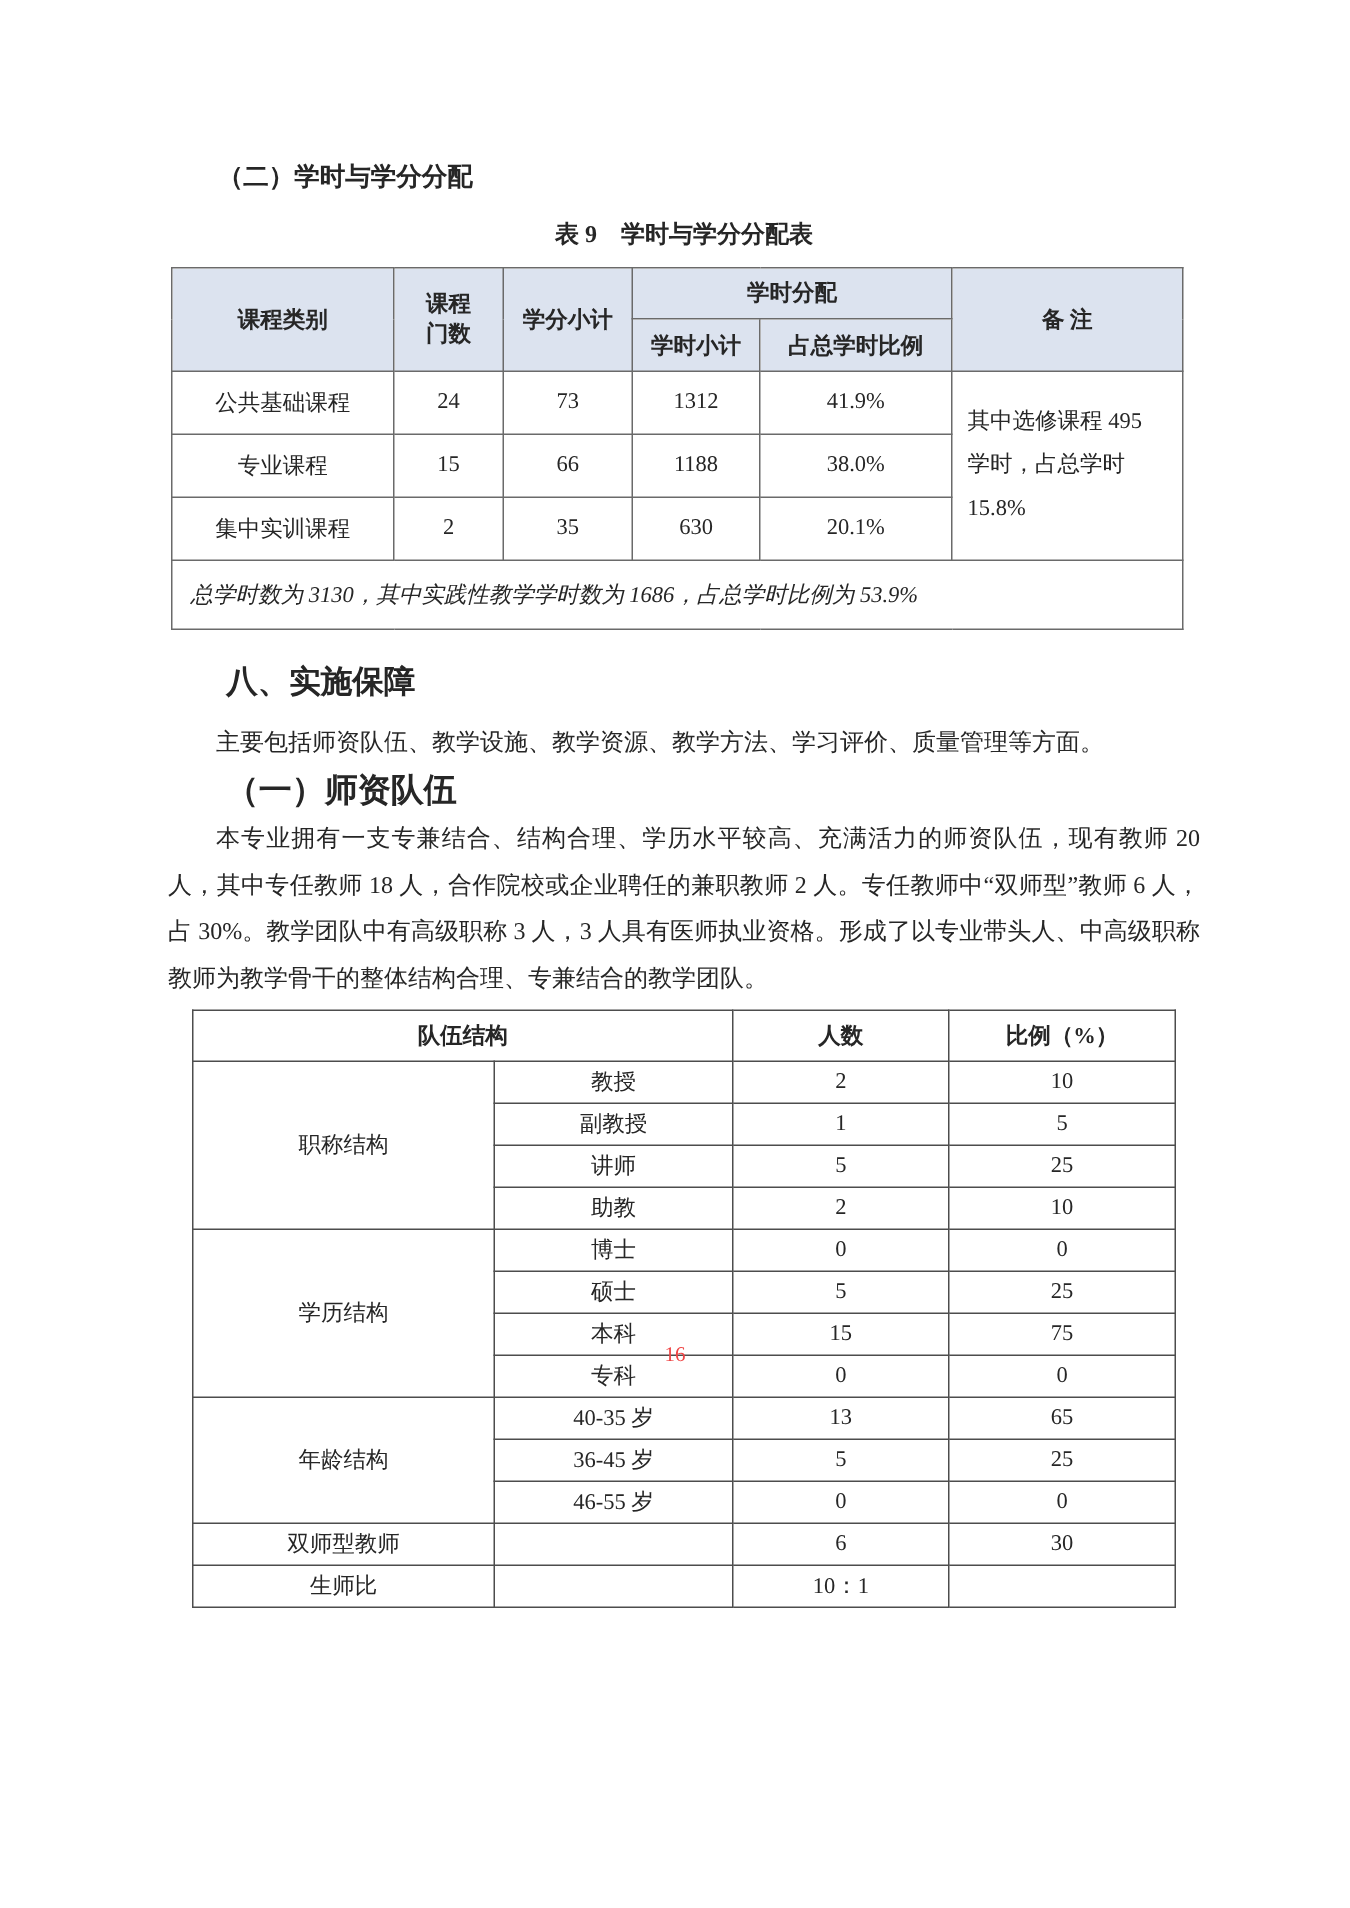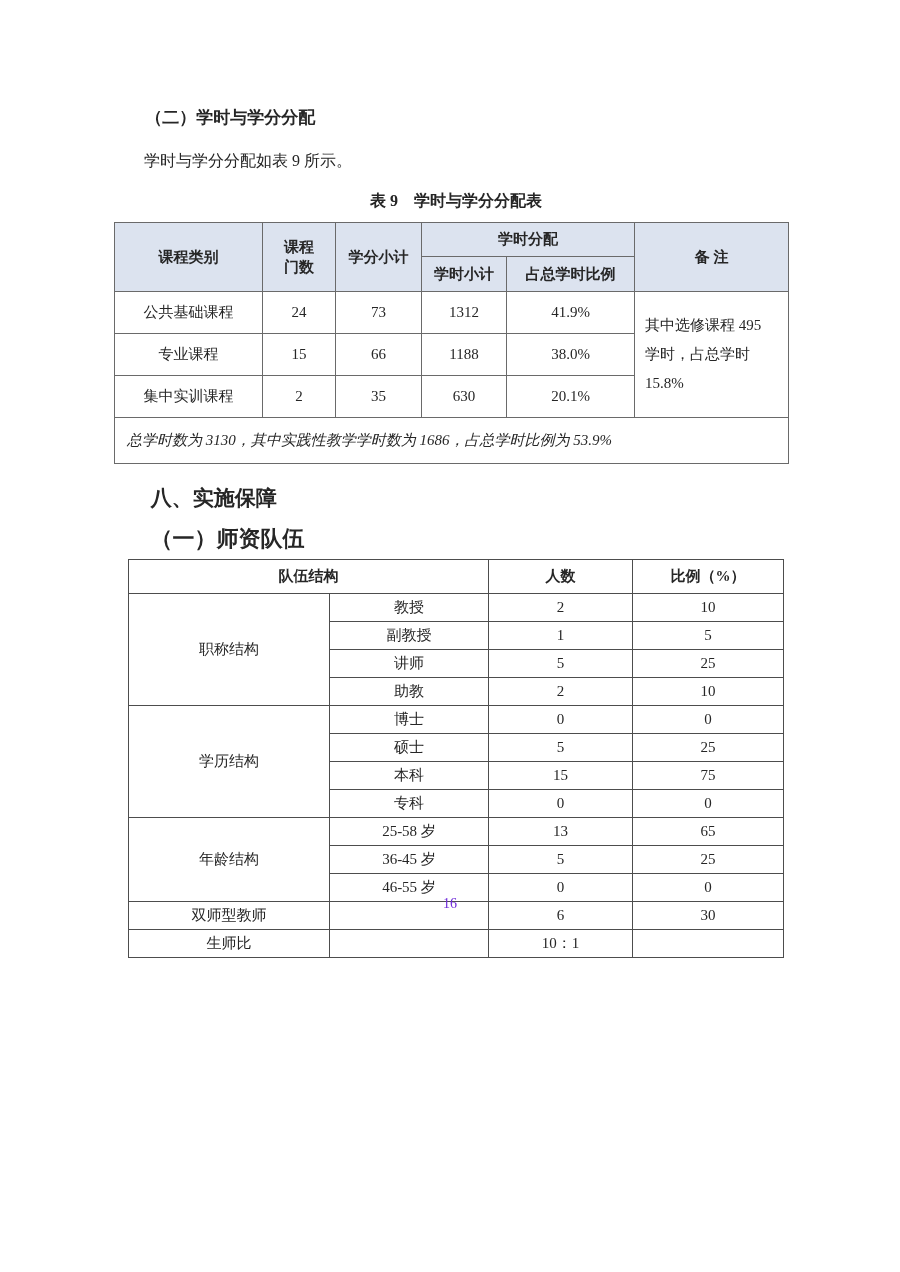--- a/index.html
+++ b/index.html
@@ -90,30 +90,29 @@
     line-height:29px;
     text-indent:1.9em;
     margin:0;
   }
   .page-number{
     position:absolute;
     left:0;width:900px;
     bottom:72px;
     text-align:center;
     font-size:14px;
-    color:#6d28d9;
+    color:#ef4444;
   }
 </style>
 </head>
 <body>
 
 <div class="page">
 
   <div class="h-sub">（二）学时与学分分配</div>
-  <p class="p-body">学时与学分分配如表 9 所示。</p>
 
   <div class="tbl-caption">表 9　学时与学分分配表</div>
 
   <table class="t9">
     <colgroup>
       <col style="width:148px">
         <col style="width:73px">
         <col style="width:86px">
       <col style="width:85px">
         <col style="width:128px">
@@ -154,21 +153,23 @@
         <td>630</td>
         <td>20.1%</td>
       </tr>
       <tr class="frow">
         <td colspan="6">总学时数为 3130，其中实践性教学学时数为 1686，占总学时比例为 53.9%</td>
       </tr>
     </tbody>
   </table>
 
   <div class="h-main">八、实施保障</div>
+  <p class="p-body">主要包括师资队伍、教学设施、教学资源、教学方法、学习评价、质量管理等方面。</p>
   <div class="h-sub1">（一）师资队伍</div>
+  <p class="p-body">本专业拥有一支专兼结合、结构合理、学历水平较高、充满活力的师资队伍，现有教师 20 人，其中专任教师 18 人，合作院校或企业聘任的兼职教师 2 人。专任教师中“双师型”教师 6 人，占 30%。教学团队中有高级职称 3 人，3 人具有医师执业资格。形成了以专业带头人、中高级职称教师为教学骨干的整体结构合理、专兼结合的教学团队。</p>
 
 
   <table class="t10">
     <colgroup>
       <col style="width:201px">
         <col style="width:159px">
         <col style="width:144px">
         <col style="width:151px">
     </colgroup>
     <tbody>
@@ -214,21 +215,21 @@
         <td>15</td>
         <td>75</td>
       </tr>
       <tr>
         <td>专科</td>
         <td>0</td>
         <td>0</td>
       </tr>
       <tr>
         <td rowspan="3">年龄结构</td>
-        <td>25-58 岁</td>
+        <td>40-35 岁</td>
         <td>13</td>
         <td>65</td>
       </tr>
       <tr>
         <td>36-45 岁</td>
         <td>5</td>
         <td>25</td>
       </tr>
       <tr>
         <td>46-55 岁</td>

